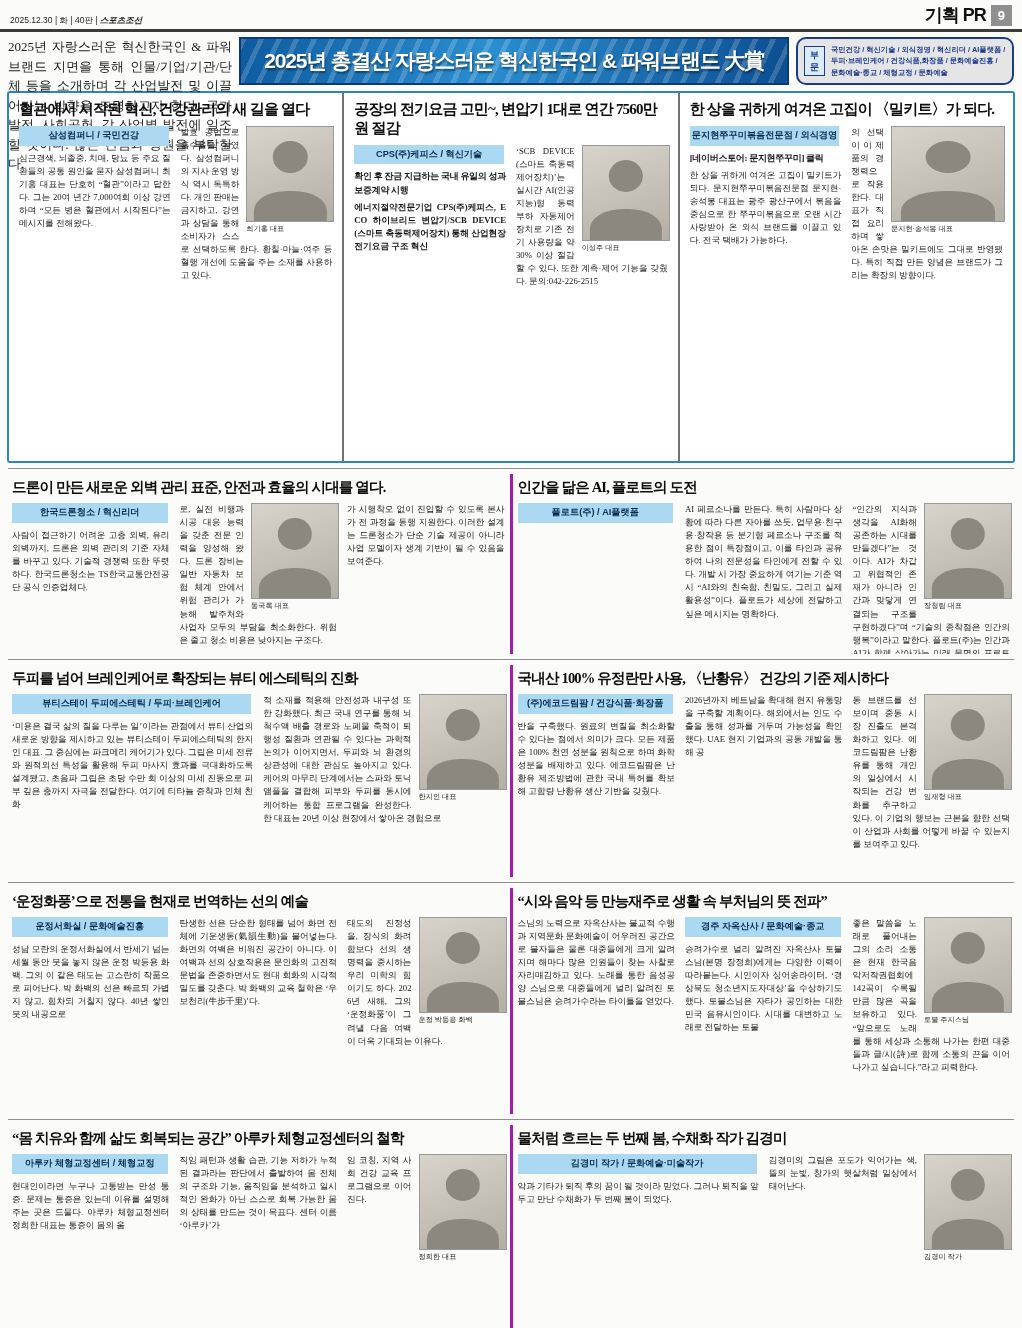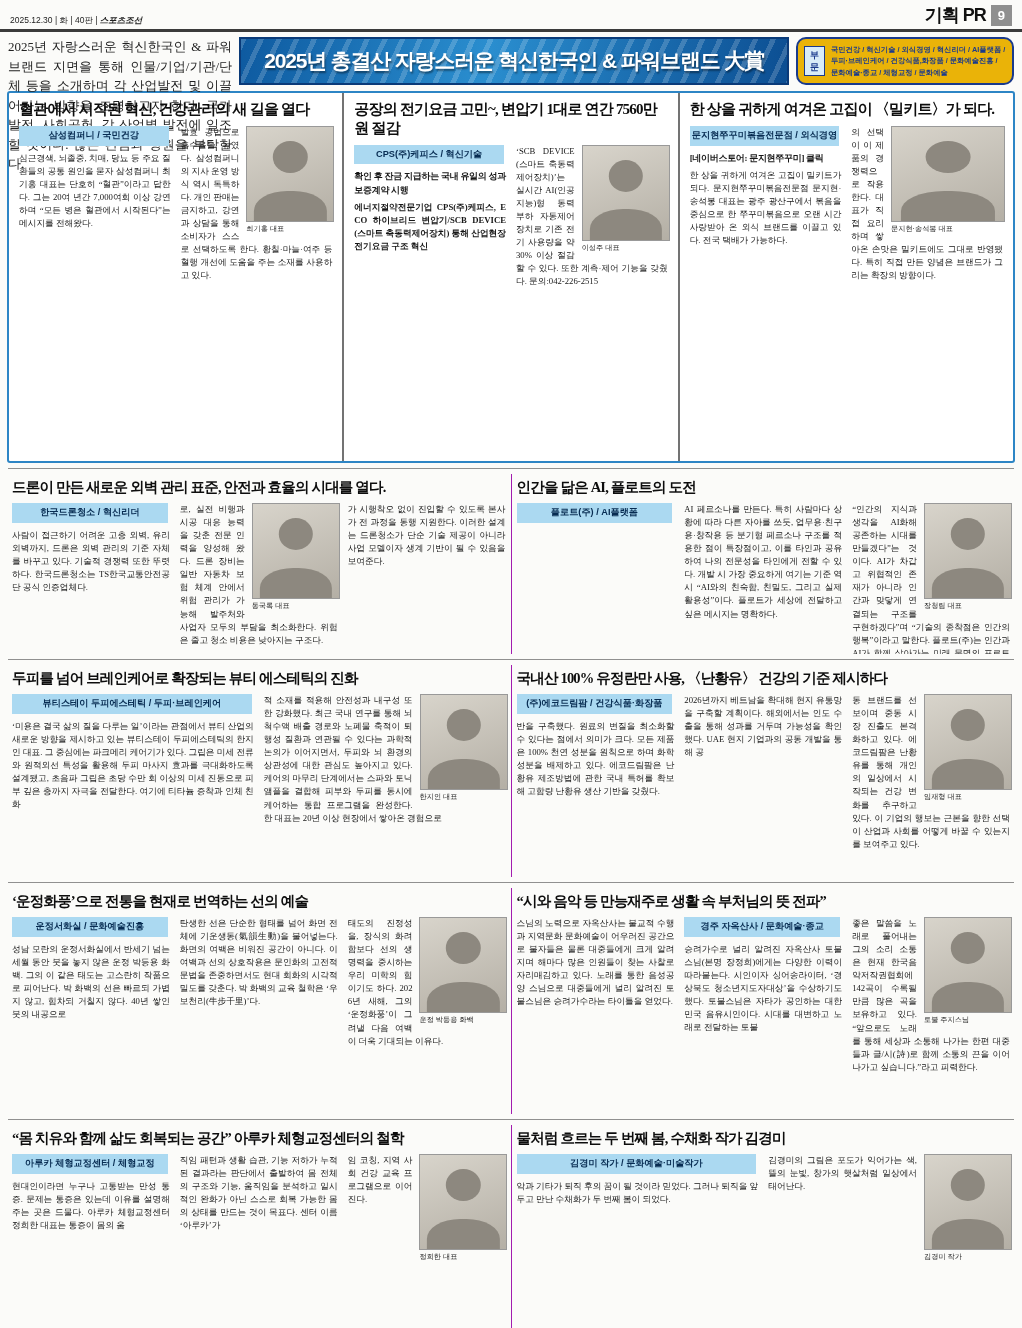--- a/index.html
+++ b/index.html
@@ -20,21 +20,21 @@
   .header-row{display:flex;gap:7px;padding:5px 8px 4px;align-items:stretch;height:48px;}
   .intro{width:224px;font-size:13px;line-height:1.5;color:#222;text-align:justify;word-break:break-all;}
   .banner{flex:1;position:relative;border:2px solid #0a3a78;
           background:linear-gradient(100deg,#0e5aa0,#2a8ecf 45%,#0c4e92);
           display:flex;align-items:center;justify-content:center;overflow:hidden;}
   .banner::before{content:"";position:absolute;inset:0;
           background:repeating-linear-gradient(115deg,rgba(255,255,255,.18) 0 5px,transparent 5px 16px);}
   .banner-title{position:relative;color:#fff;font-weight:900;font-size:21px;letter-spacing:-1.2px;
           font-family:"Liberation Sans",sans-serif;text-shadow:1px 2px 2px rgba(0,0,0,.45);white-space:nowrap;}
   .catbox{width:202px;border:2px solid #1a3a8c;border-radius:10px;padding:2px 6px;
-          display:flex;gap:6px;align-items:center;background:#eab308;}
+          display:flex;gap:6px;align-items:center;background:#e5e5e5;}
   .catlabel{flex:0 0 auto;width:13px;font-size:9px;font-weight:bold;color:#1a3a8c;border:1px solid #1a3a8c;
           background:#d9ecf8;padding:2px 3px;text-align:center;word-break:break-all;line-height:1.35;
           font-family:"Liberation Sans",sans-serif;}
   .catlist{font-size:7.3px;font-weight:bold;color:#1a3a8c;line-height:1.55;
           font-family:"Liberation Sans",sans-serif;word-break:break-all;}
 
   
   .row1box{display:flex;border:2.5px solid #2d85c5;border-radius:3px;margin:2px 7px;height:368px;overflow:hidden;background:#fff;}
   .r1col{flex:1;min-width:0;padding:6px 10px;overflow:hidden;}
   .r1col+.r1col{border-left:2px solid #737373;}
@@ -58,21 +58,21 @@
   .photo .img::after{content:"";position:absolute;bottom:-14%;left:50%;transform:translateX(-50%);
           width:84%;height:46%;border-radius:46% 46% 0 0;background:#8d887f;}
   .photo.wide{width:112px;}
   .photo.wide .img{width:112px;}
   .photo figcaption{font-size:7.2px;color:#222;margin-top:2px;font-family:"Liberation Sans",sans-serif;}
 
   
   .hr{border:none;border-top:1px solid #909090;margin:5px 8px;}
   .half-row{display:flex;margin:0 7px;}
   .half{flex:1;min-width:0;padding:3px 5px;overflow:hidden;}
-  .half+.half{border-left:1px solid #a21caf;}
+  .half+.half{border-left:3px solid #a21caf;}
   .h2row{height:180px;}.h3row{height:212px;}.h4row{height:226px;}.h5row{height:214px;}
 </style>
 </head>
 <body>
 
 <div class="page">
 
   <div class="topbar">
     <div class="meta">
       <span>2025.12.30</span> |

